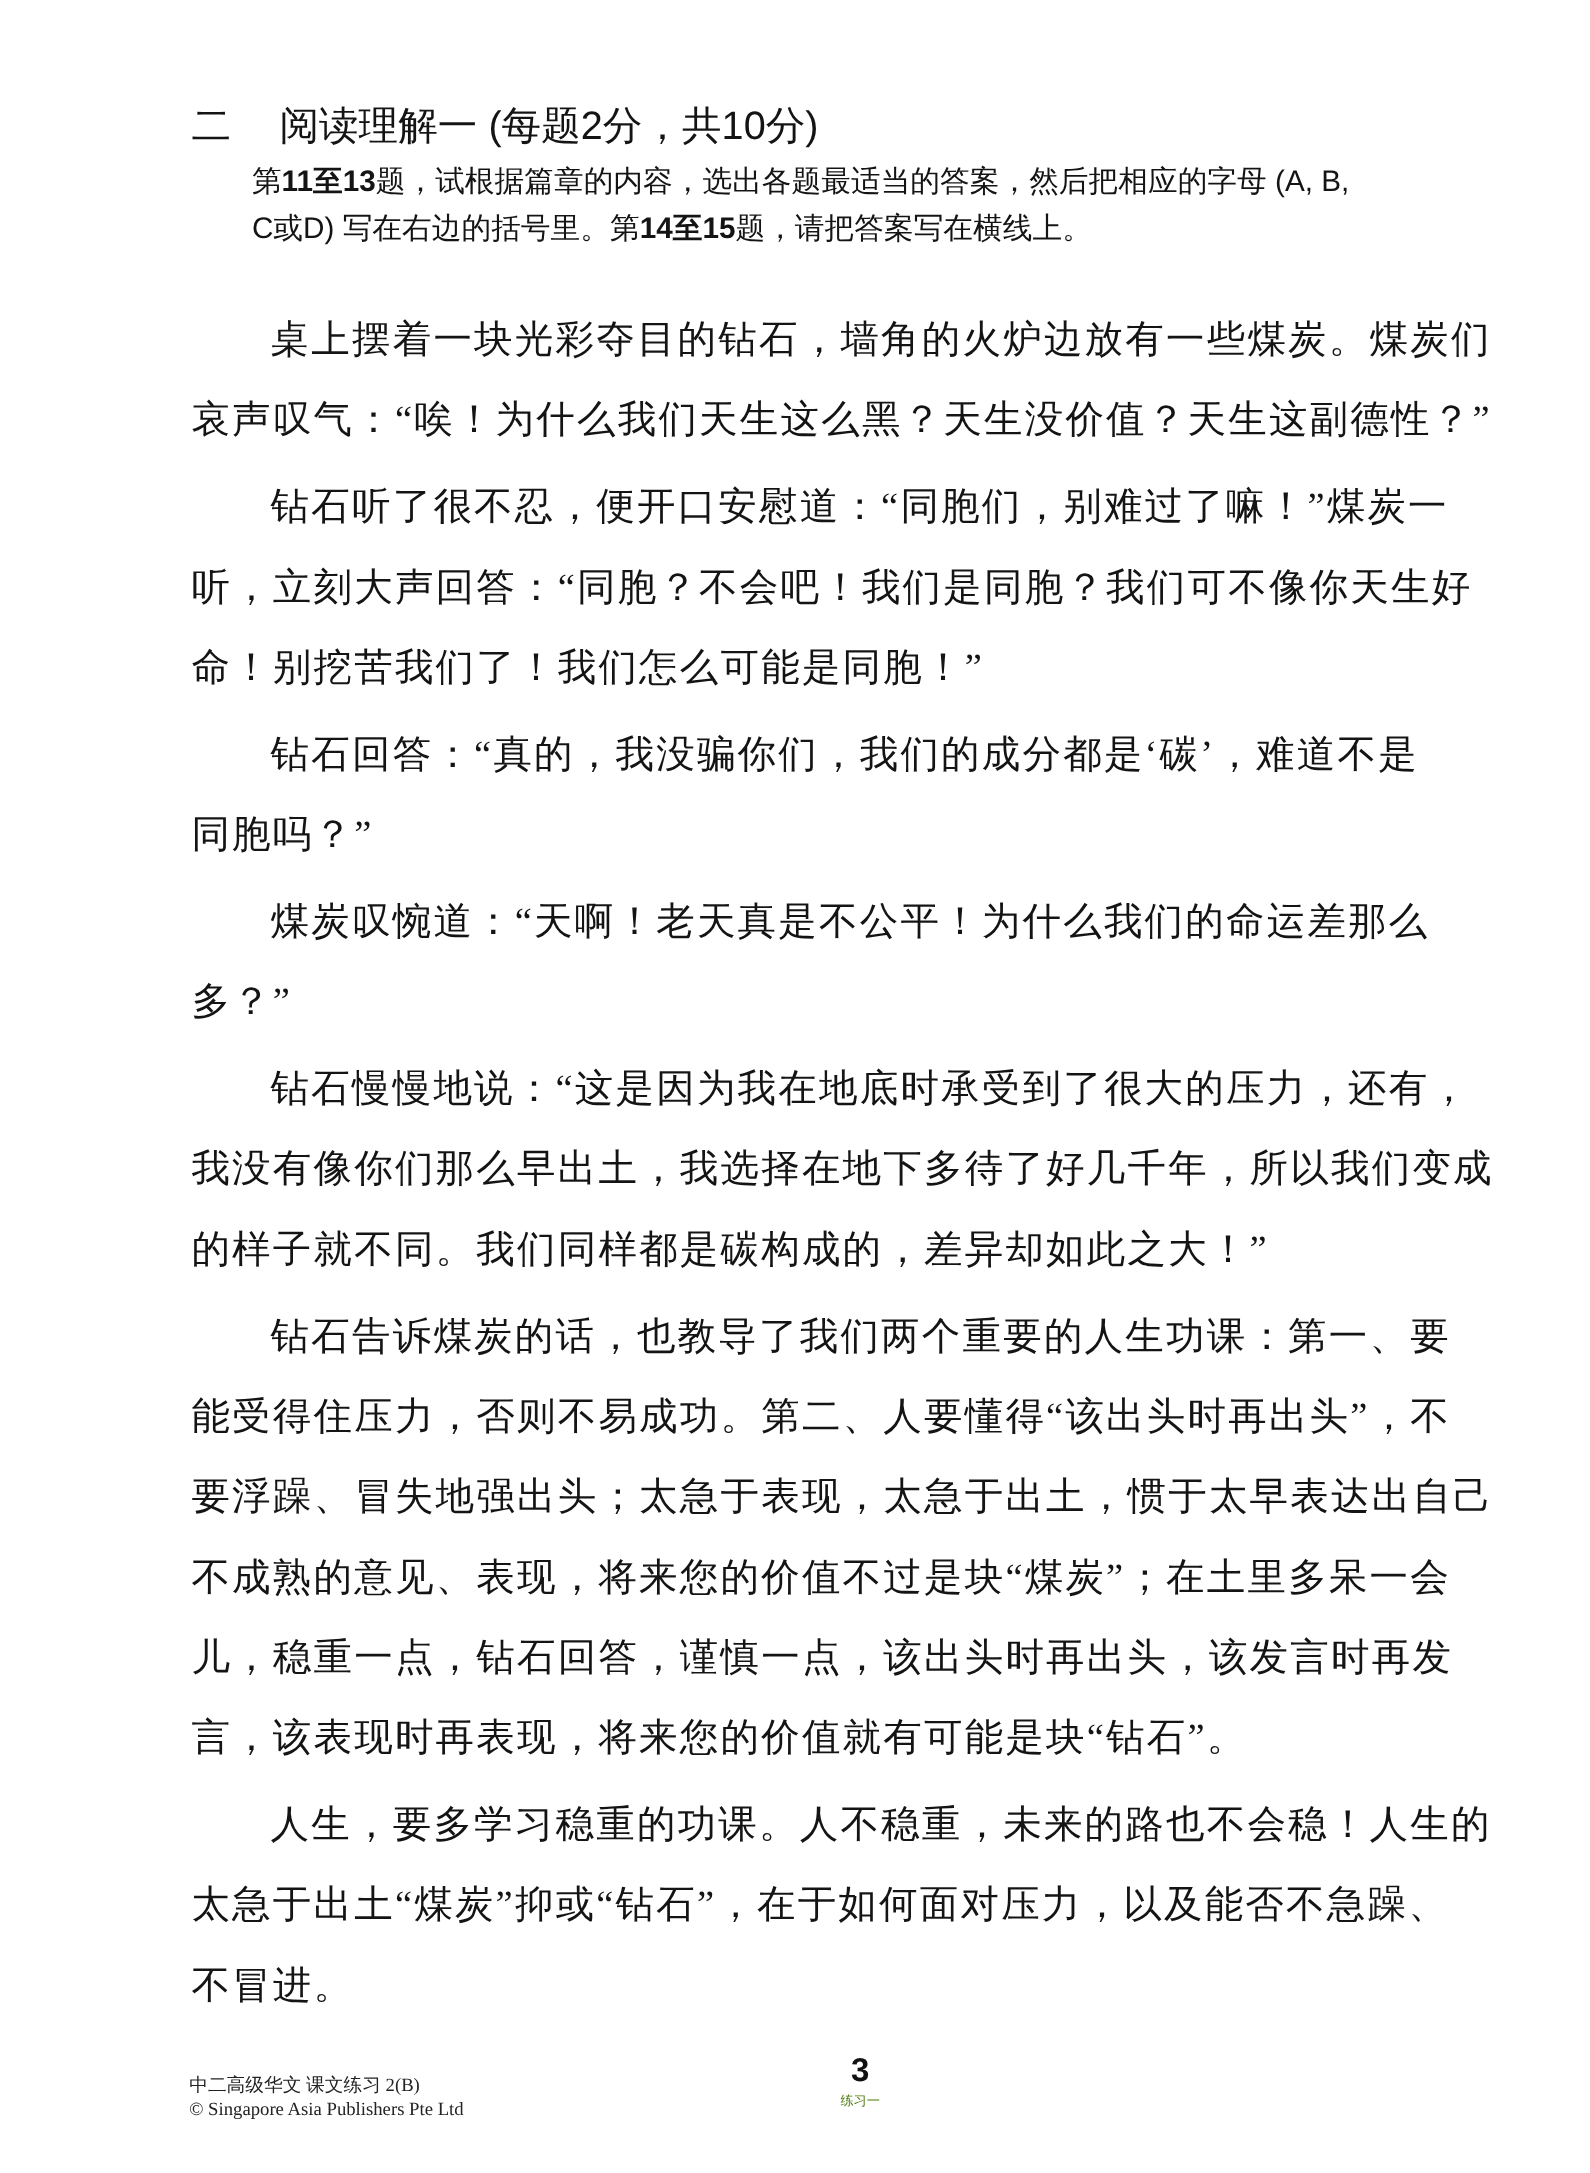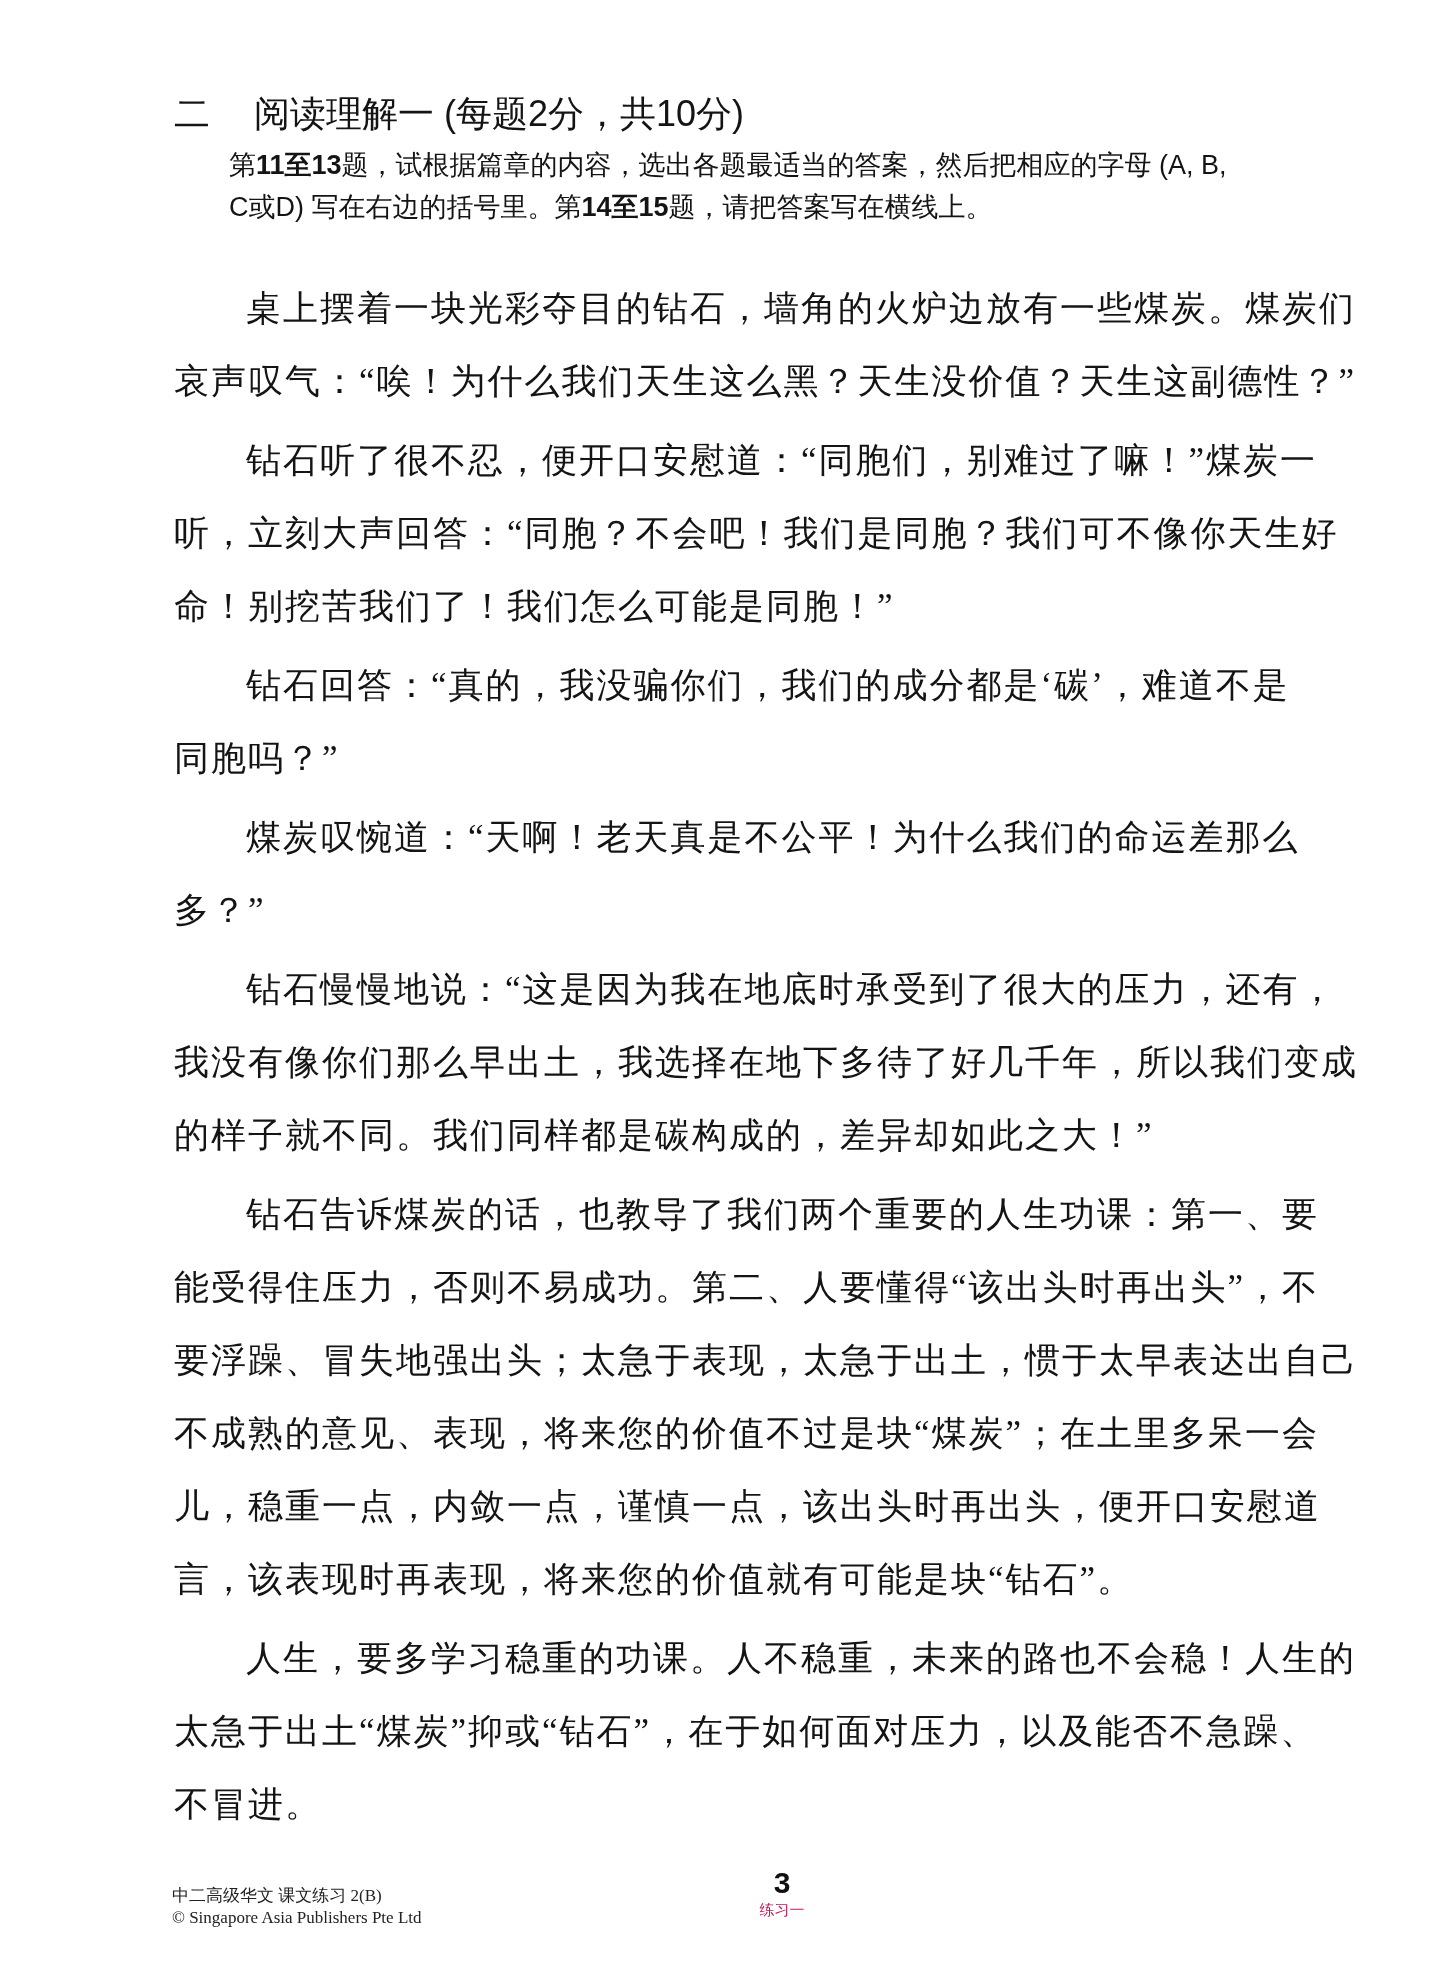--- a/index.html
+++ b/index.html
@@ -96,23 +96,23 @@
       text-align: center;
       font-family: "Liberation Sans", "DejaVu Sans", sans-serif;
     }
     .footer-center .page-num {
       font-size: 30px;
       font-weight: bold;
       line-height: 34px;
       color: #111;
     }
     .footer-center .exercise {
-      font-size: 15px;
+      font-size: 12px;
       line-height: 20px;
-      color: #be185d;
+      color: #4d7c0f;
     }
   </style>
 </head>
 <body>
 
 <div class="page">
 
   <div class="section-header">
     <span class="num">二</span><span>阅读理解一 (每题2分，共10分)</span>
   </div>
@@ -143,21 +143,21 @@
     <p class="para">
       <span class="line first">钻石慢慢地说：“这是因为我在地底时承受到了很大的压力，还有，</span>
       <span class="line">我没有像你们那么早出土，我选择在地下多待了好几千年，所以我们变成</span>
       <span class="line">的样子就不同。我们同样都是碳构成的，差异却如此之大！”</span>
     </p>
     <p class="para">
       <span class="line first">钻石告诉煤炭的话，也教导了我们两个重要的人生功课：第一、要</span>
       <span class="line">能受得住压力，否则不易成功。第二、人要懂得“该出头时再出头”，不</span>
       <span class="line">要浮躁、冒失地强出头；太急于表现，太急于出土，惯于太早表达出自己</span>
       <span class="line">不成熟的意见、表现，将来您的价值不过是块“煤炭”；在土里多呆一会</span>
-      <span class="line">儿，稳重一点，内敛一点，谨慎一点，该出头时再出头，便开口安慰道</span>
+      <span class="line">儿，稳重一点，钻石回答，谨慎一点，该出头时再出头，该发言时再发</span>
       <span class="line">言，该表现时再表现，将来您的价值就有可能是块“钻石”。</span>
     </p>
     <p class="para">
       <span class="line first">人生，要多学习稳重的功课。人不稳重，未来的路也不会稳！人生的</span>
       <span class="line">太急于出土“煤炭”抑或“钻石”，在于如何面对压力，以及能否不急躁、</span>
       <span class="line">不冒进。</span>
     </p>
   </div>
 
   <div class="footer-left">

